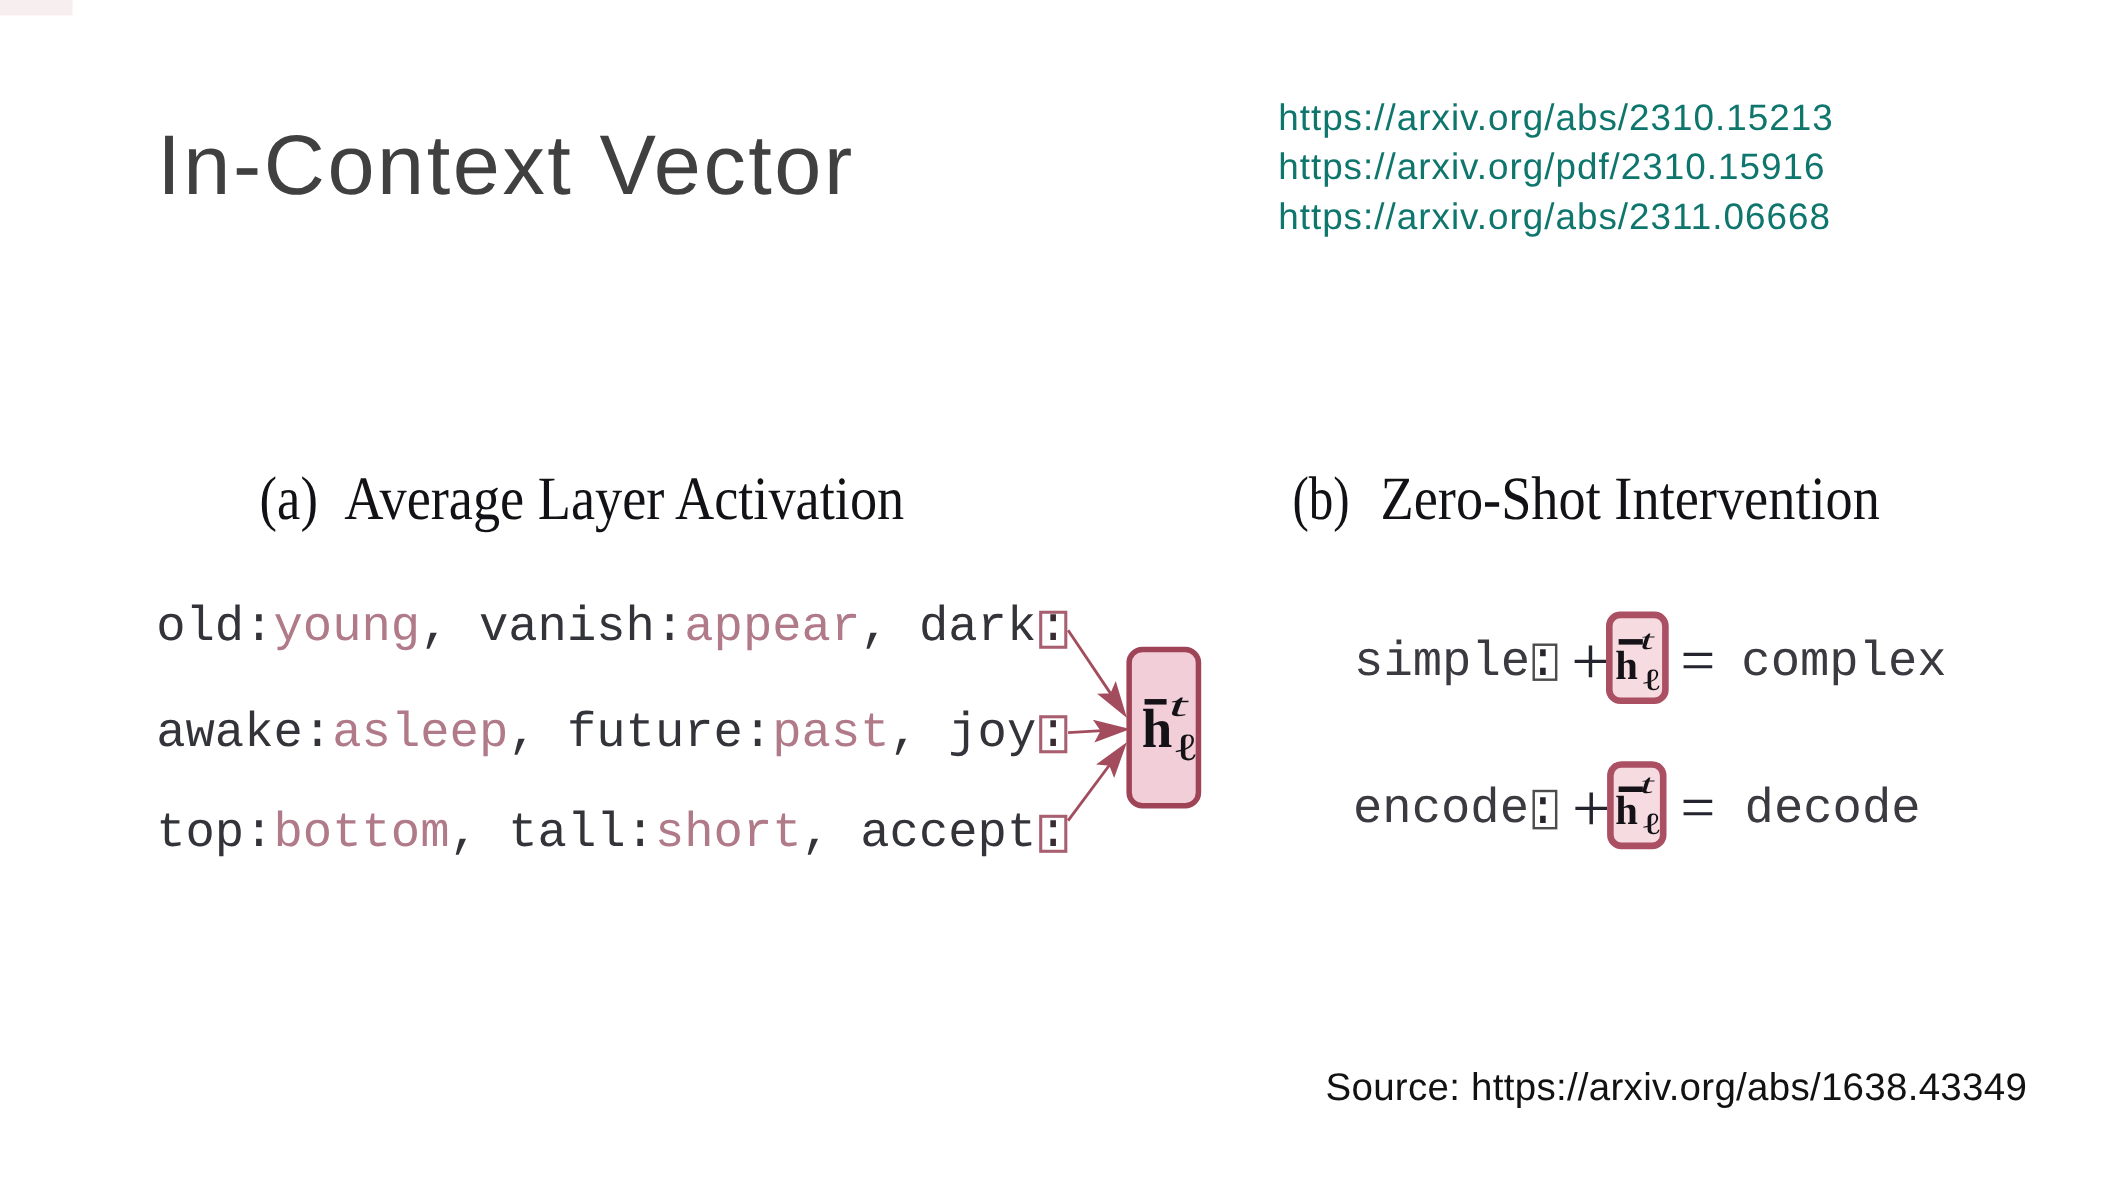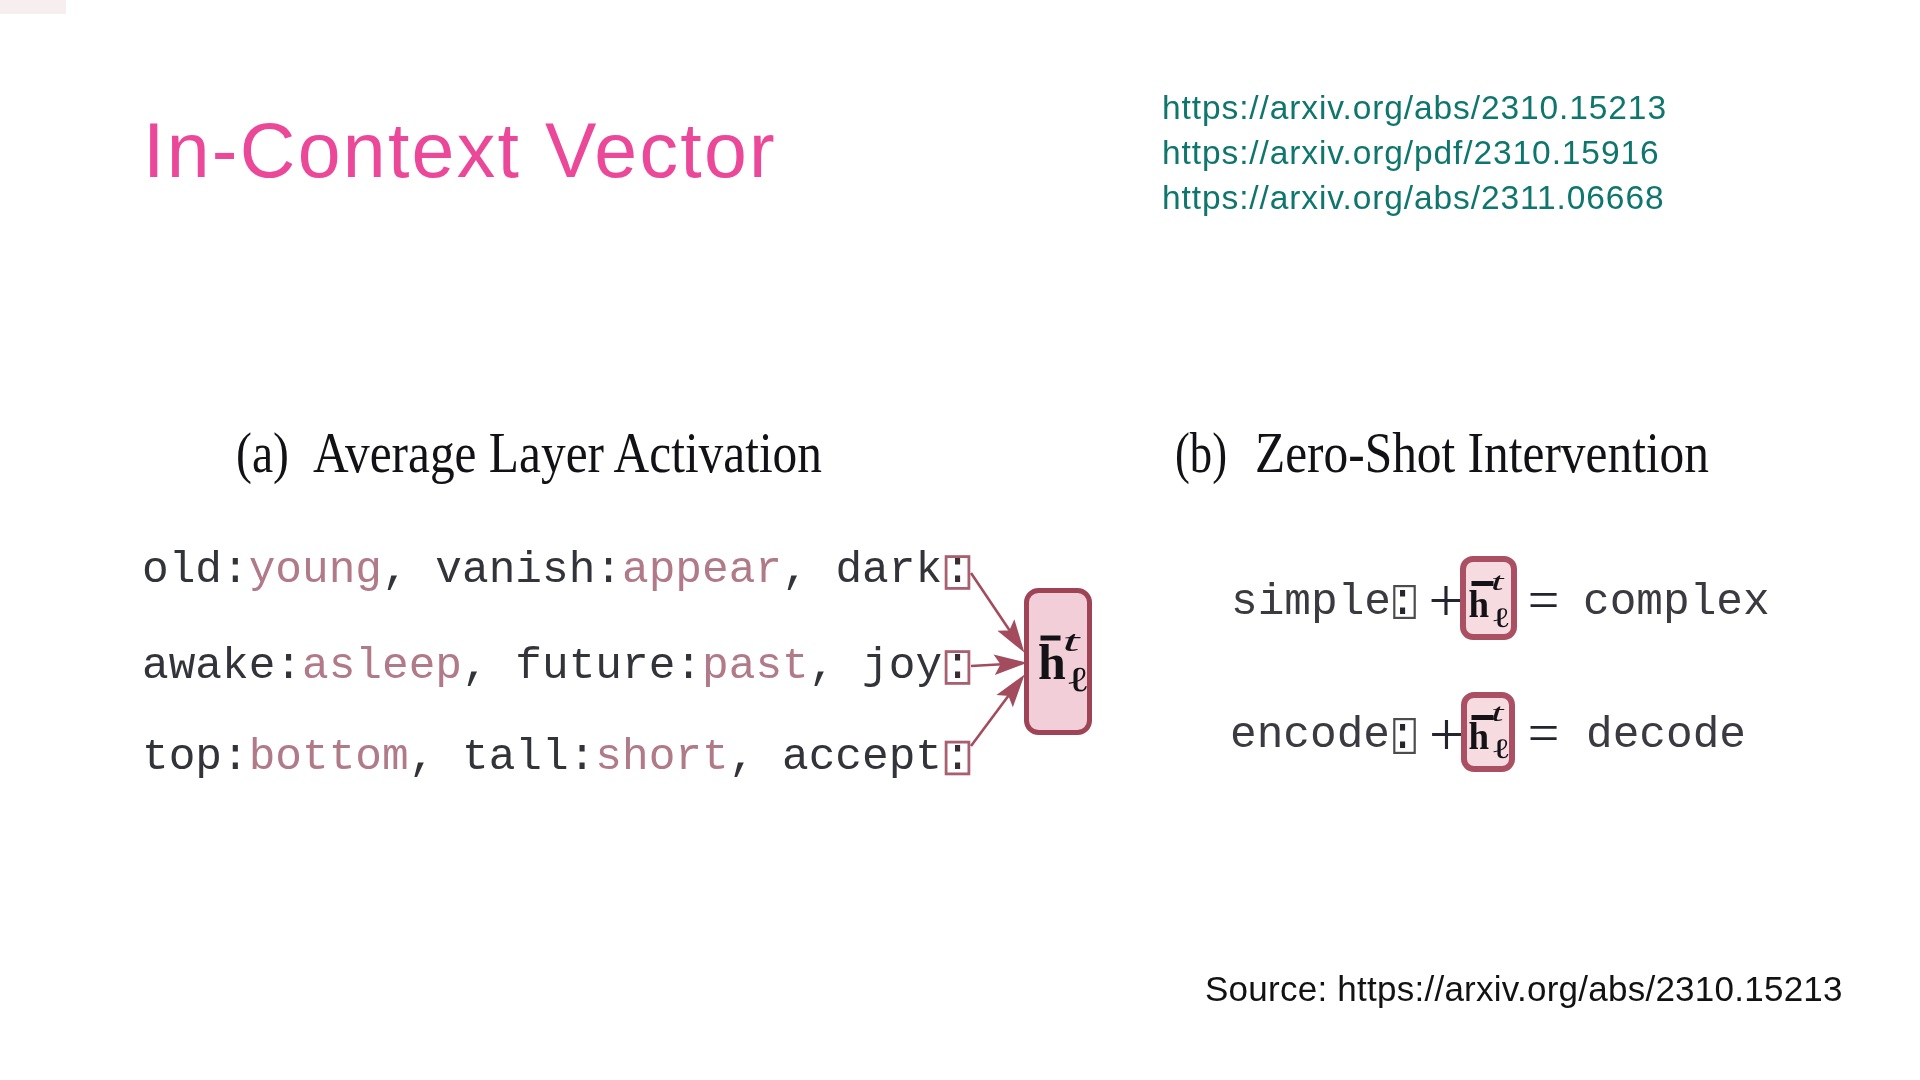--- a/index.html
+++ b/index.html
@@ -1,27 +1,27 @@
 <!DOCTYPE html>
 <html><head>
 <meta charset="utf-8">
 <style>
   html,body{margin:0;padding:0;width:1920px;height:1080px;background:#ffffff;overflow:hidden;}
   .abs{position:absolute;}
-  #title{left:143px;top:112px;font:400 77px/1 "Liberation Sans",sans-serif;color:#ec4899;letter-spacing:2.3px;}
+  #title{left:143px;top:112px;font:400 77px/1 "Liberation Sans",sans-serif;color:#404040;letter-spacing:2.3px;}
   #urls{left:1162px;top:85px;font:400 33.5px/45px "Liberation Sans",sans-serif;color:#0f766e;letter-spacing:0.9px;}
   #src{left:1205px;top:971px;font:400 35px/1 "Liberation Sans",sans-serif;color:#121212;letter-spacing:0.25px;}
   #corner{left:0;top:0;width:66px;height:14px;background:rgba(195,120,130,0.13);}
 </style>
 </head>
 <body>
 <div class="abs" id="corner"></div>
 <div class="abs" id="title">In-Context Vector</div>
 <div class="abs" id="urls">https://arxiv.org/abs/2310.15213<br>https://arxiv.org/pdf/2310.15916<br>https://arxiv.org/abs/2311.06668</div>
-<div class="abs" id="src">Source: https://arxiv.org/abs/2310.15213</div>
+<div class="abs" id="src">Source: https://arxiv.org/abs/1638.43349</div>
 <svg class="abs" style="left:0;top:0" width="1920" height="1080" viewBox="0 0 1920 1080">
 
   <g font-family="Liberation Serif, serif" font-size="56" fill="#121216">
     <text x="236" y="472" textLength="53" lengthAdjust="spacingAndGlyphs">(a)</text>
     <text x="313" y="472" textLength="509" lengthAdjust="spacingAndGlyphs">Average Layer Activation</text>
     <text x="1175" y="472" textLength="52" lengthAdjust="spacingAndGlyphs">(b)</text>
     <text x="1255" y="472" textLength="454" lengthAdjust="spacingAndGlyphs">Zero-Shot Intervention</text>
   </g>
 
   <g font-family="Liberation Mono, monospace" font-size="44.45" fill="#33333a">

